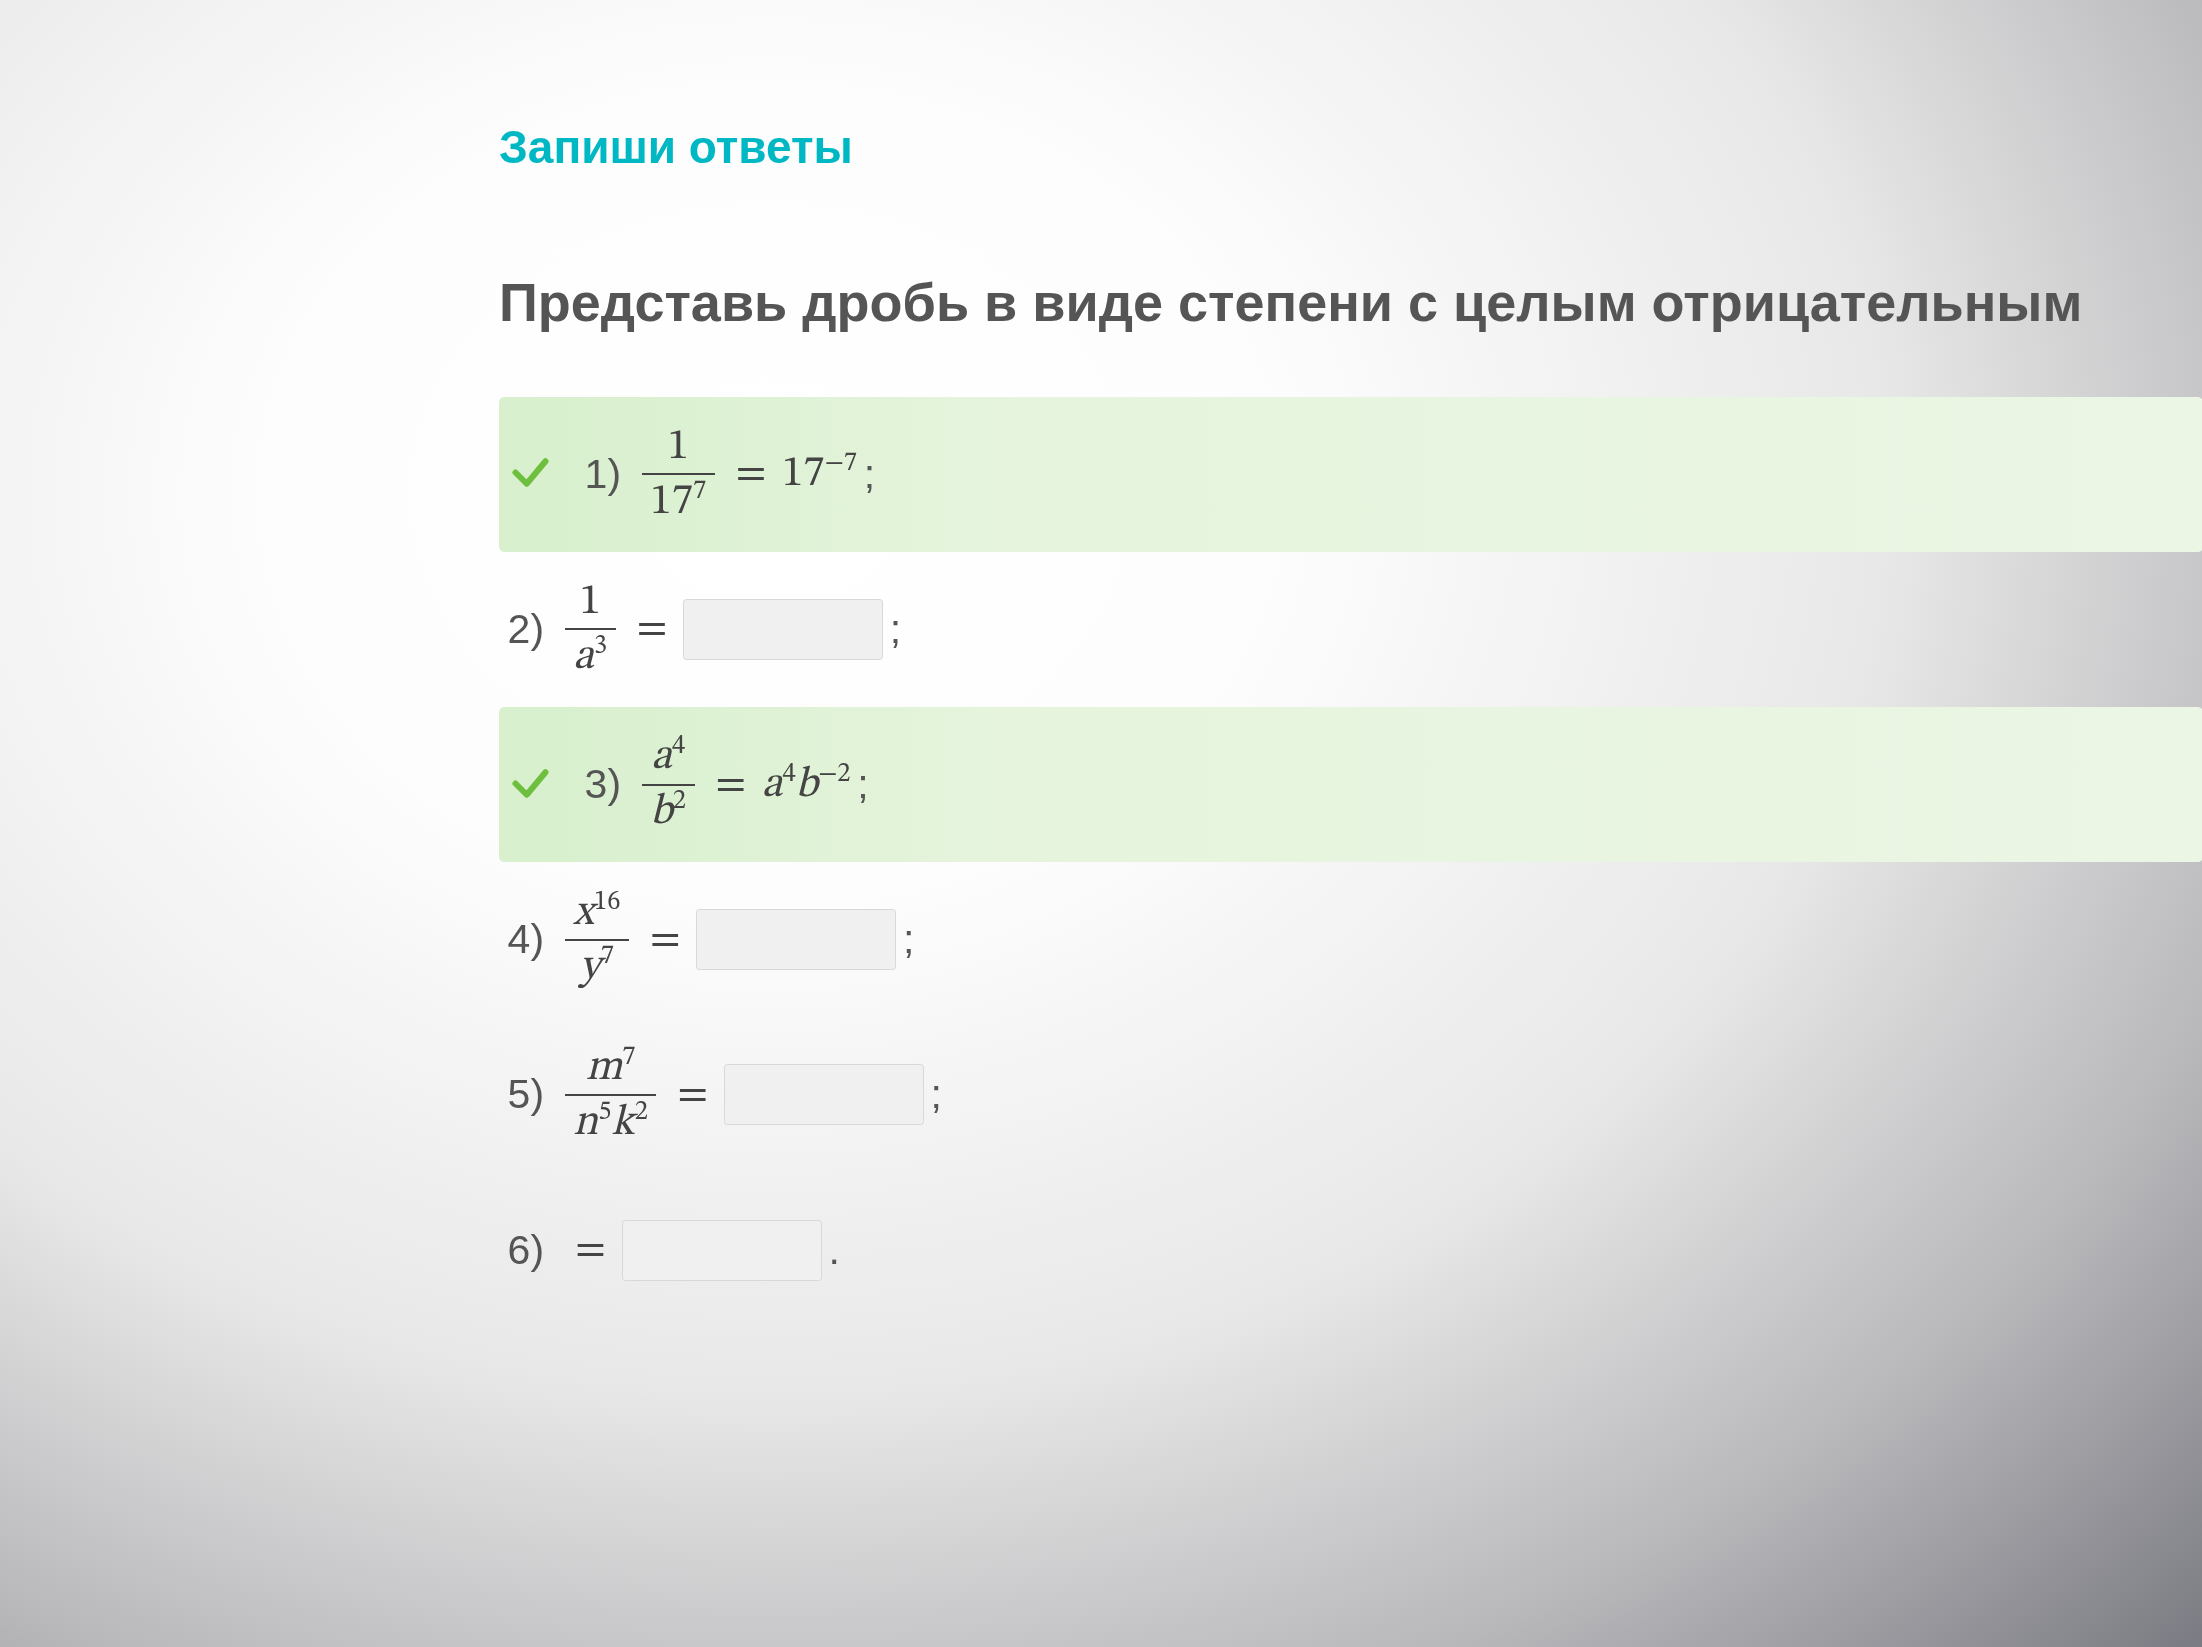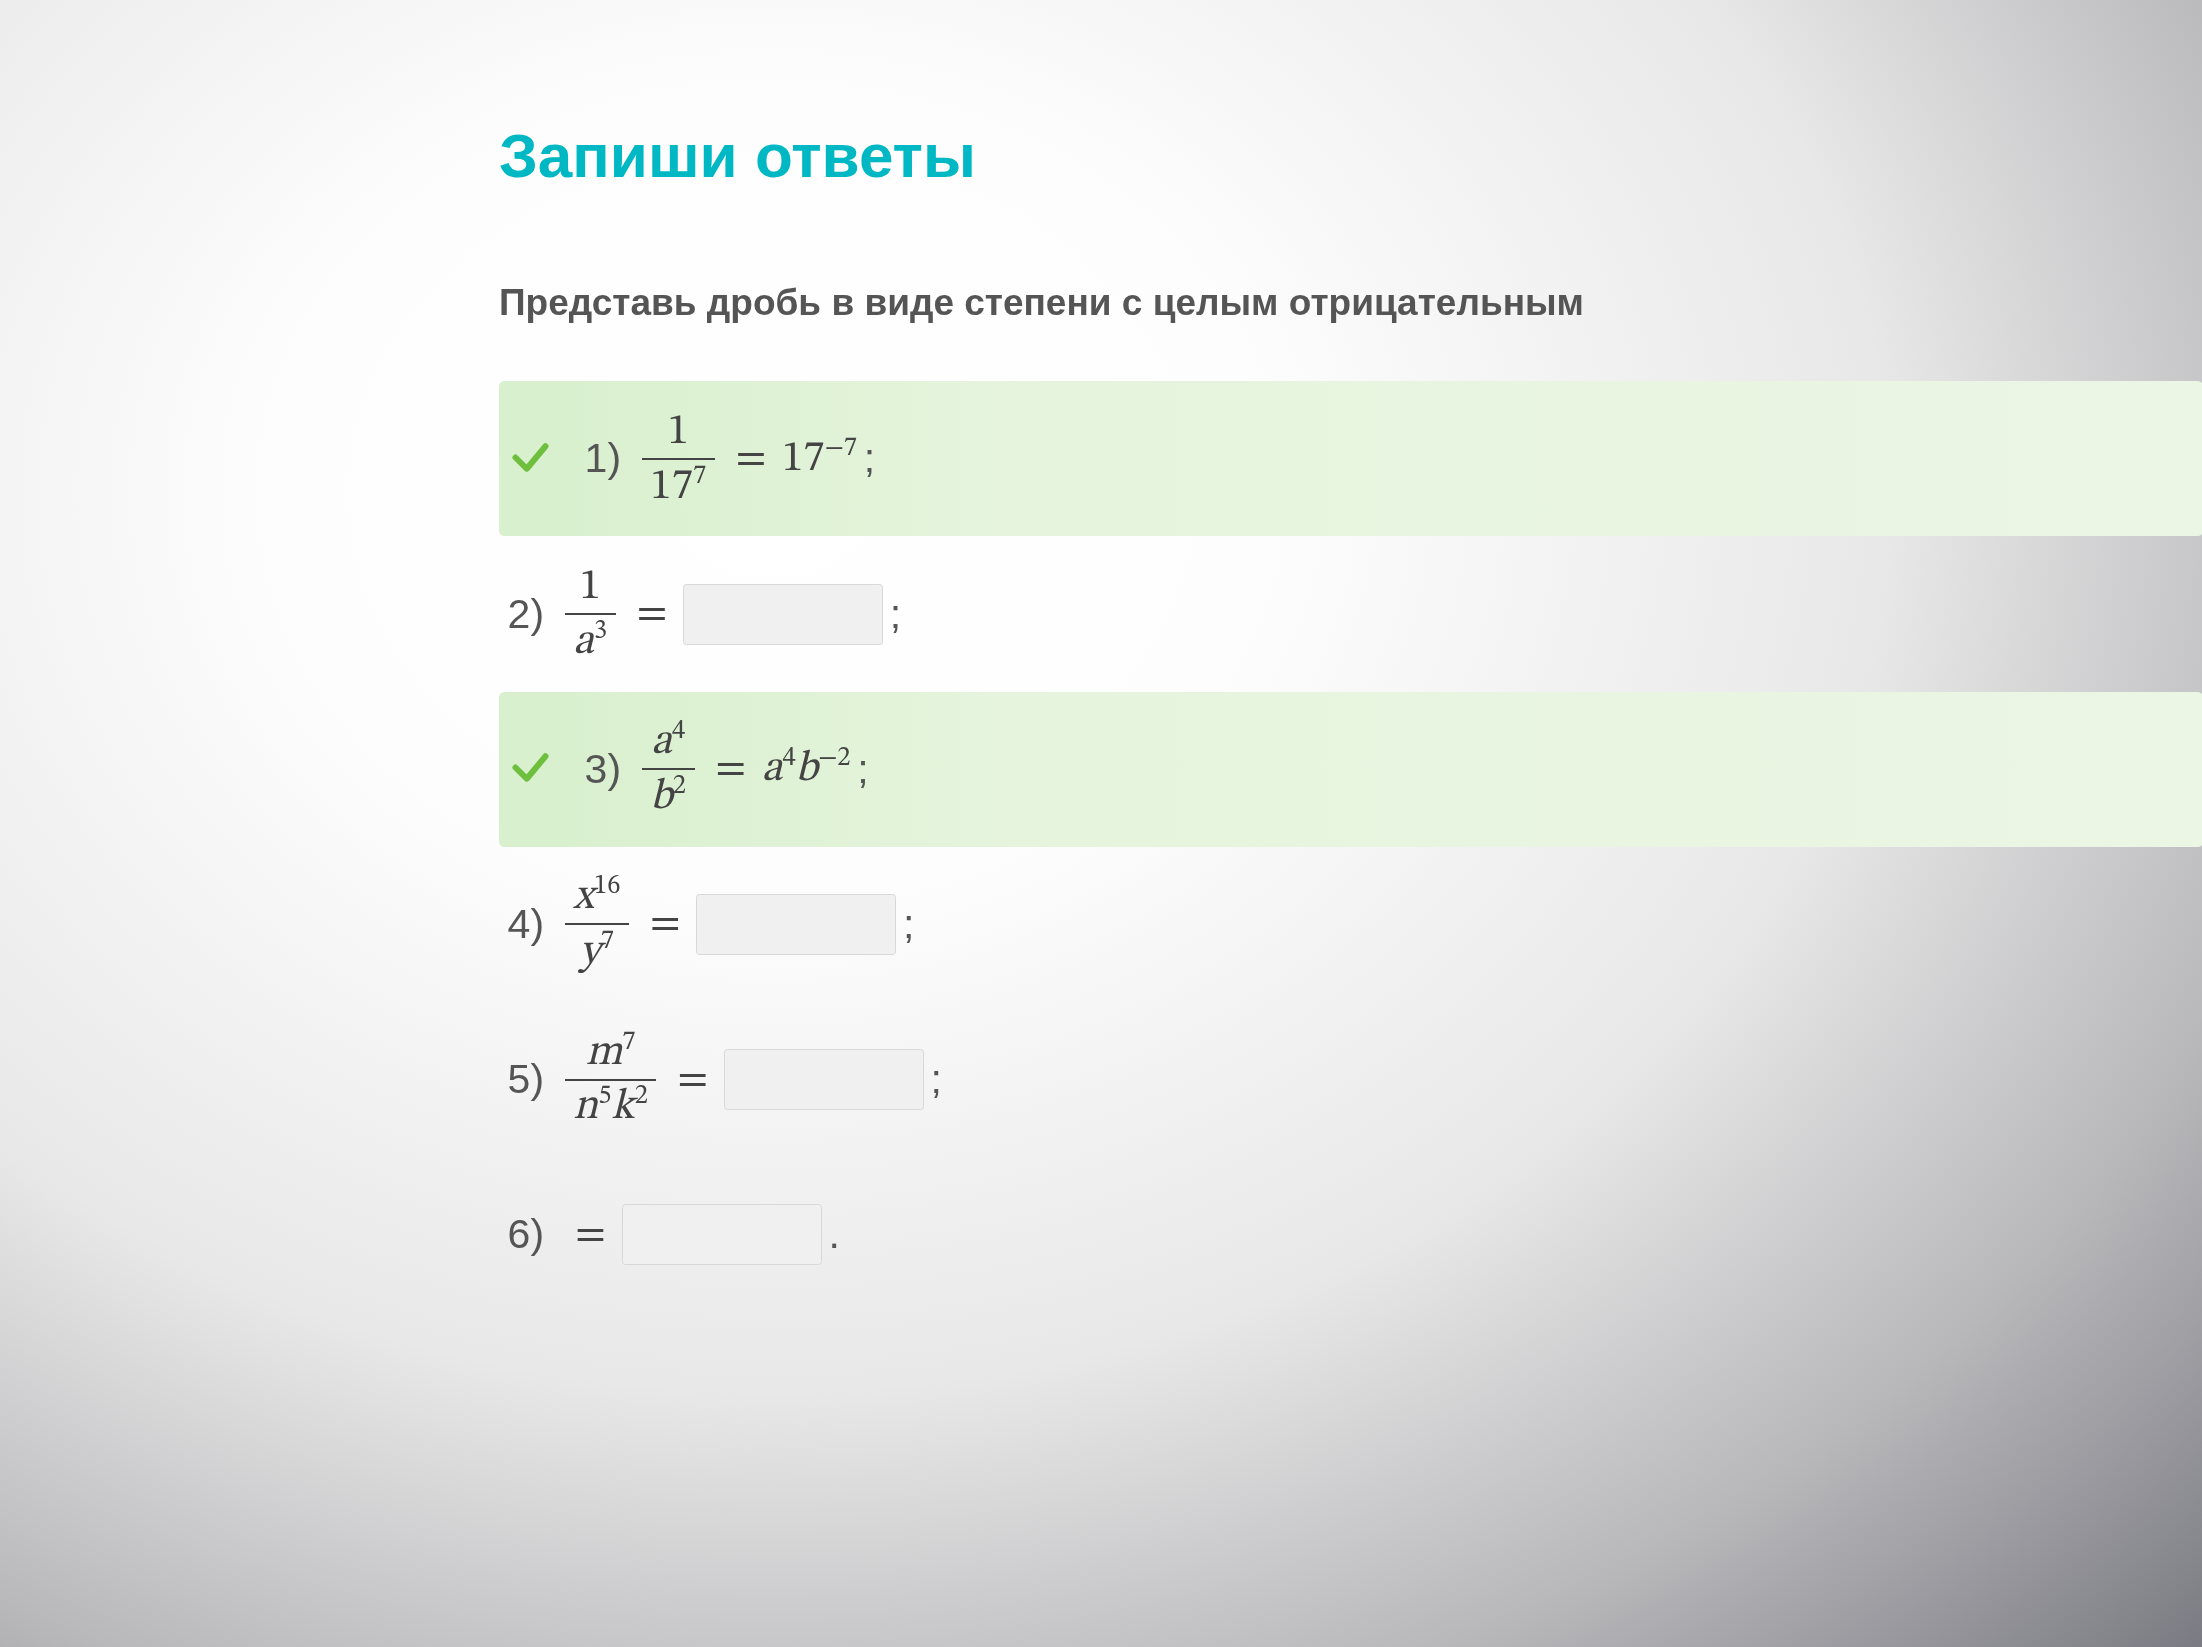--- a/index.html
+++ b/index.html
@@ -18,27 +18,27 @@
     background: radial-gradient(ellipse at 35% 30%, #ffffff 0%, #fdfdfd 25%, #e8e8e8 55%, #b8b8bb 78%, #7a7a82 100%);
   }
   .content {
     position: absolute;
     left: 499px;
     top: 120px;
     right: 0;
   }
   .title {
     color: #00b8c4;
-    font-size: 62px;
+    font-size: 46px;
     font-weight: 700;
     margin-bottom: 77px;
   }
   .instruction {
     color: #555;
-    font-size: 37px;
+    font-size: 54px;
     font-weight: 600;
     line-height: 1.9;
     margin-bottom: 43px;
   }
   .problems {
     display: flex;
     flex-direction: column;
   }
   .row {
     display: flex;

